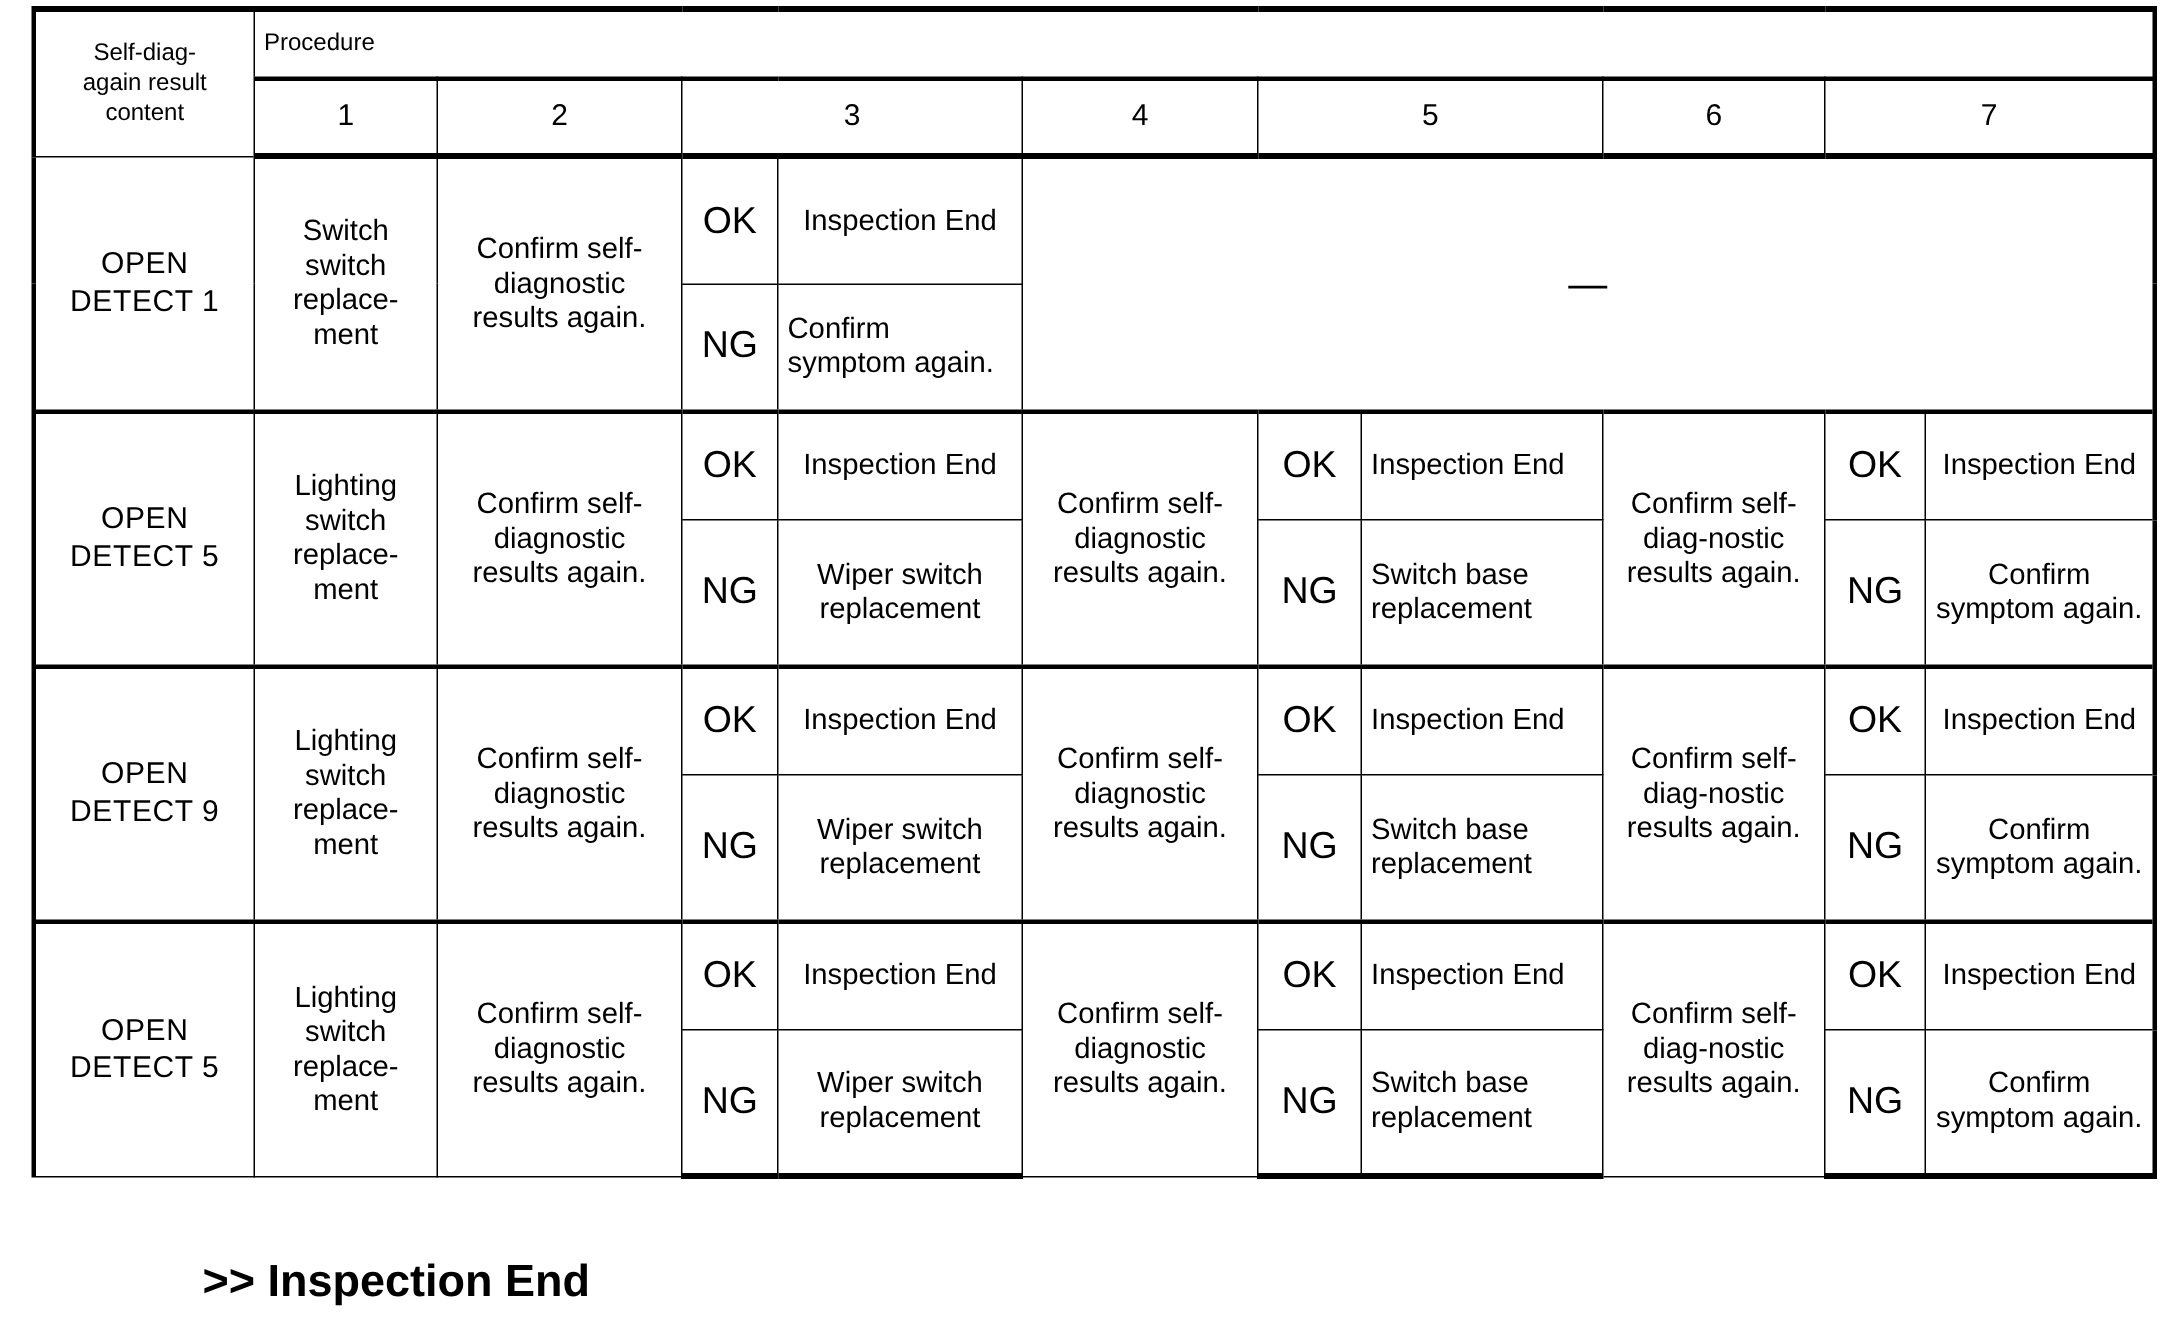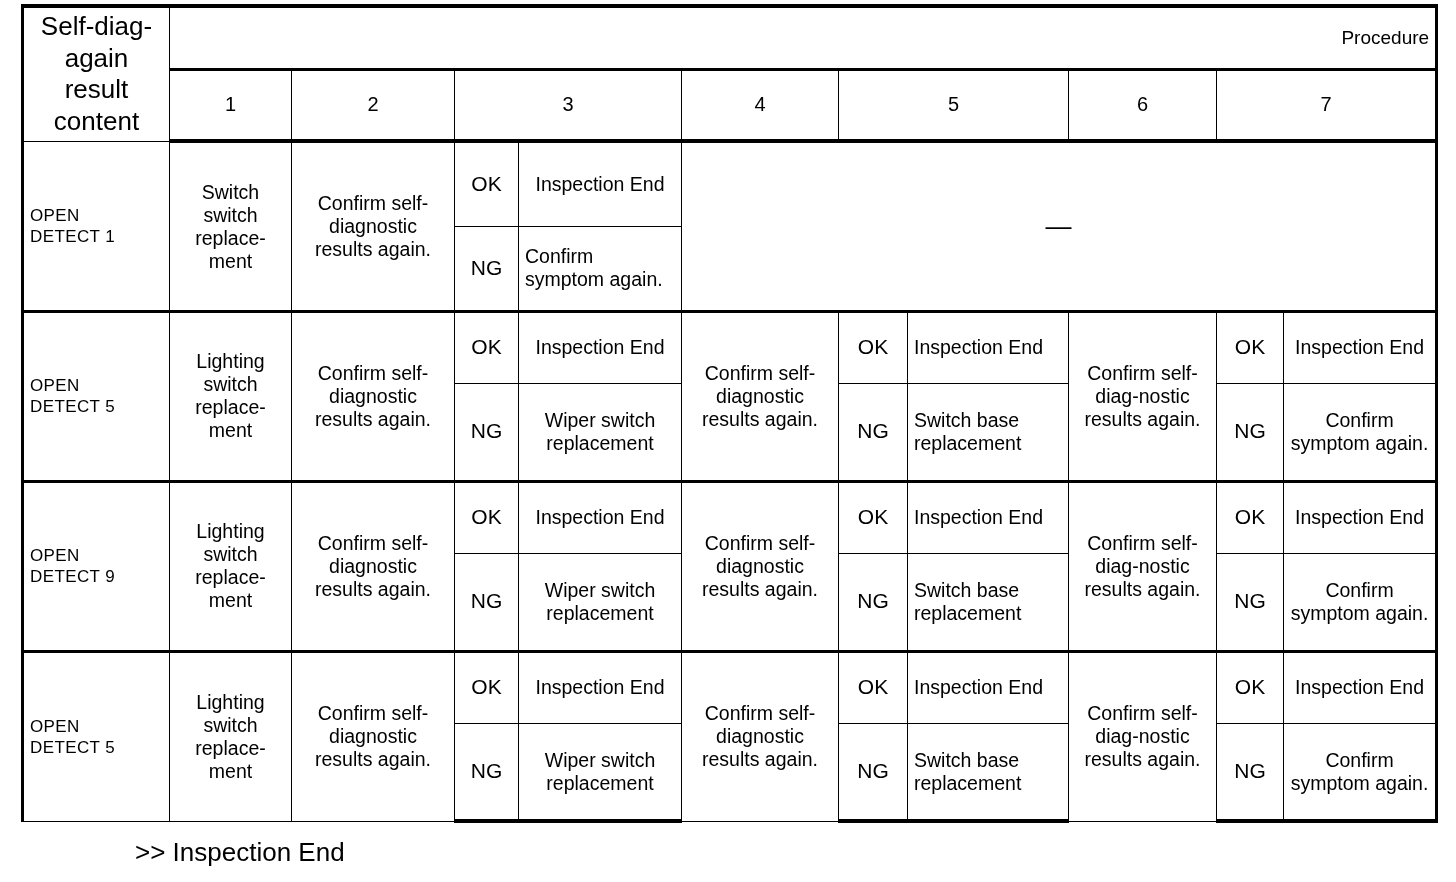--- a/index.html
+++ b/index.html
@@ -49,37 +49,38 @@
   .row-sep-top > td { border-top: 3px solid #000; }
   .last-row-bottom { border-bottom: 4px solid #000 !important; }
 
   
   .edge-left  { border-left: 3px solid #000 !important; }
   .edge-right { border-right: 3px solid #000 !important; }
 
   
   .c  { text-align: center; }
   .l  { text-align: left; }
-  .okng { text-align: center; font-size: 21px; }
+  .okng { text-align: center; font-size: 25px; }
   .dash-cell { text-align: center; font-size: 26px; }
 
-  .hdr-label { text-align: center; font-size: 26px; line-height: 1.22; }
-  .hdr-proc  { text-align: right; font-size: 19px; }
+  .hdr-label { text-align: center; font-size: 16px; line-height: 1.22; }
+  .hdr-proc  { text-align: left; font-size: 16px; }
   .hdr-num   { text-align: center; font-size: 20px; }
 
-  .code-cell { font-size: 17px; line-height: 1.25; letter-spacing: 0.4px; }
+  .code-cell { text-align: center; font-size: 20px; line-height: 1.25; letter-spacing: 0.4px; }
 
   
   .footer-note {
     position: absolute;
     left: 135px;
     top: 838px;
-    font-size: 26px;
+    font-size: 30px;
     line-height: 1.1;
     white-space: nowrap;
+    font-weight: bold;
   }
 </style>
 </head>
 <body>
 
 <div class="page">
 
   <table class="diag-table">
     <colgroup>
       <col style="width:147px">

